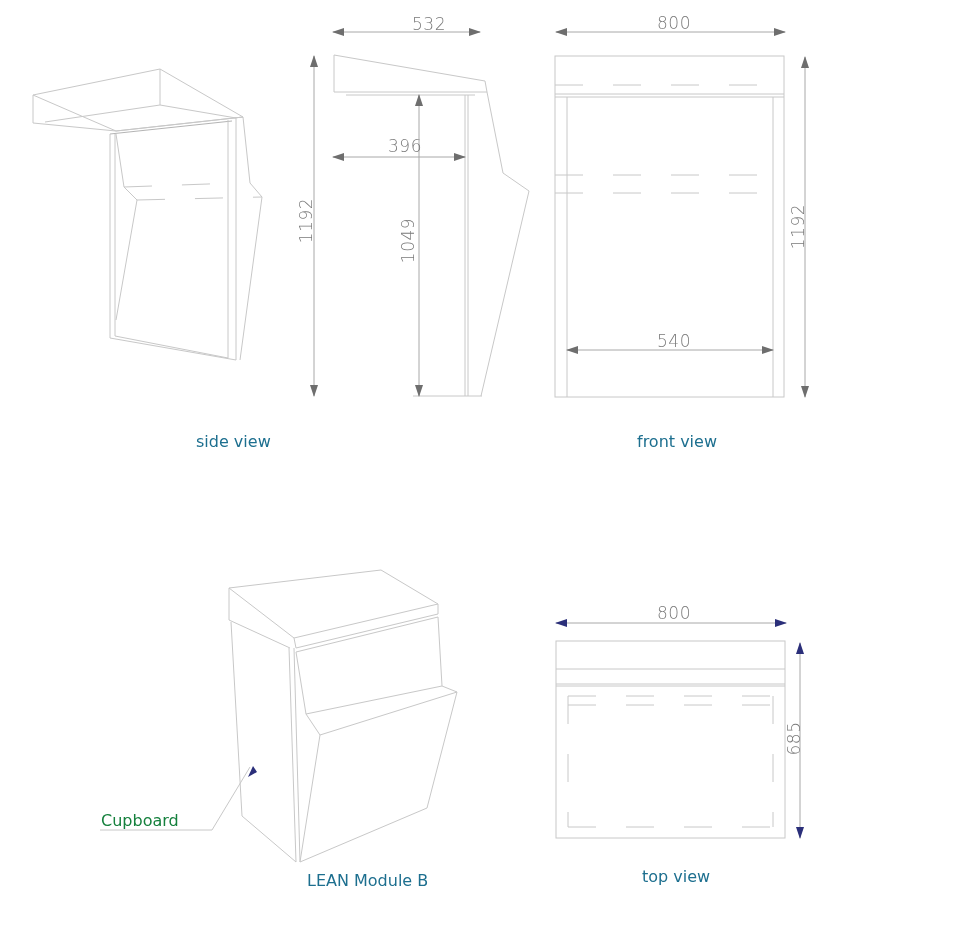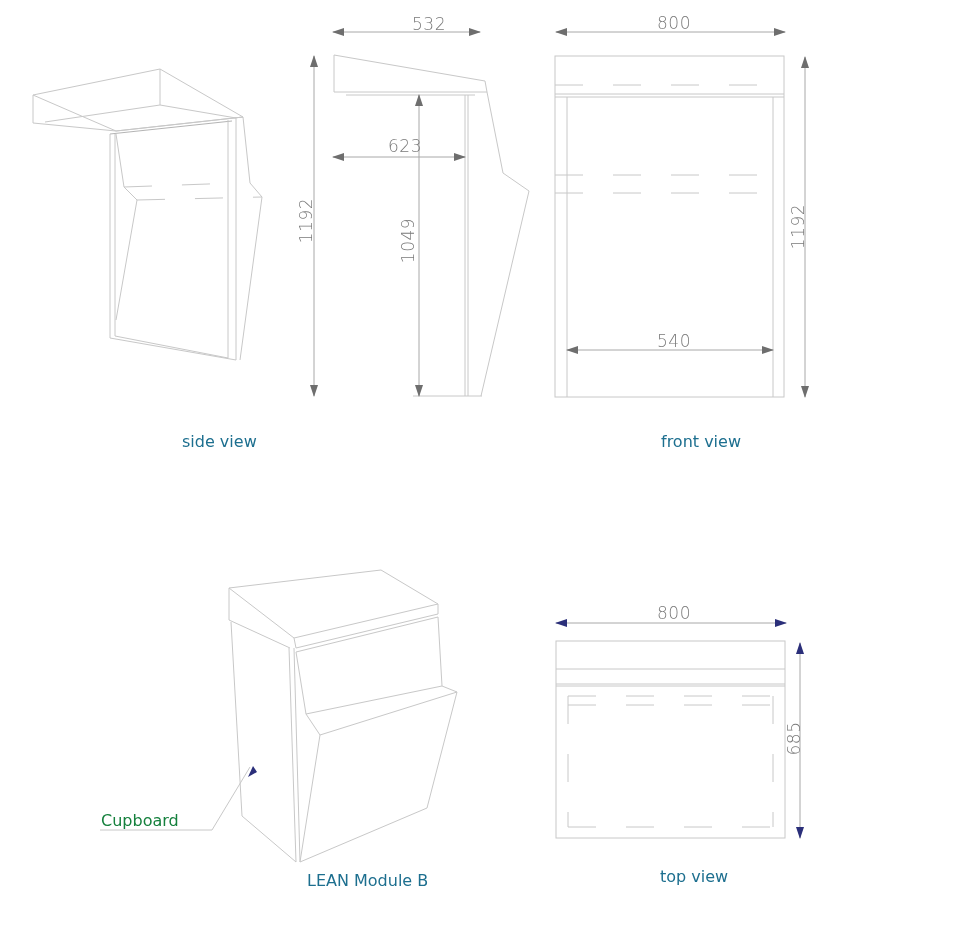--- a/index.html
+++ b/index.html
@@ -124,29 +124,29 @@
     <line class="dash" x1="568" y1="696" x2="773" y2="696"></line>
     <line class="dash" x1="568" y1="705" x2="773" y2="705"></line>
     <line class="dash" x1="568" y1="696" x2="568" y2="827"></line>
     <line class="dash" x1="773" y1="696" x2="773" y2="827"></line>
     <line class="dash" x1="568" y1="827" x2="773" y2="827"></line>
     <line class="dim" x1="800" y1="643" x2="800" y2="838" marker-start="url(#ab-start)" marker-end="url(#ab-end)"></line>
   </g>
 </svg>
 
 <div class="dim-text" style="left:388px; top:16px;margin-left:24px;">532</div>
-<div class="dim-text" style="left:388px; top:138px;">623</div>
+<div class="dim-text" style="left:388px; top:138px;">396</div>
 <div class="dim-text vert" style="left:284px; top:212px;">1192</div>
 <div class="dim-text vert" style="left:386px; top:232px;">1049</div>
 
 <div class="dim-text" style="left:657px; top:15px;">800</div>
 <div class="dim-text" style="left:657px; top:333px;">540</div>
 <div class="dim-text vert" style="left:776px; top:218px;">1192</div>
 
 <div class="dim-text" style="left:657px; top:605px;">800</div>
 <div class="dim-text vert" style="left:778px; top:730px;">685</div>
 
-<div class="caption" style="left:182px; top:434px;text-align:right;">side view</div>
-<div class="caption" style="left:637px; top:434px;margin-left:24px;">front view</div>
+<div class="caption" style="left:196px; top:434px;text-align:right;">side view</div>
+<div class="caption" style="left:637px; top:434px;">front view</div>
 <div class="caption" style="left:307px; top:873px;">LEAN Module B</div>
-<div class="caption" style="left:660px; top:869px;">top view</div>
+<div class="caption" style="left:642px; top:869px;">top view</div>
 
 <div class="callout" style="left:101px; top:813px;">Cupboard</div>
 
 </body></html>

